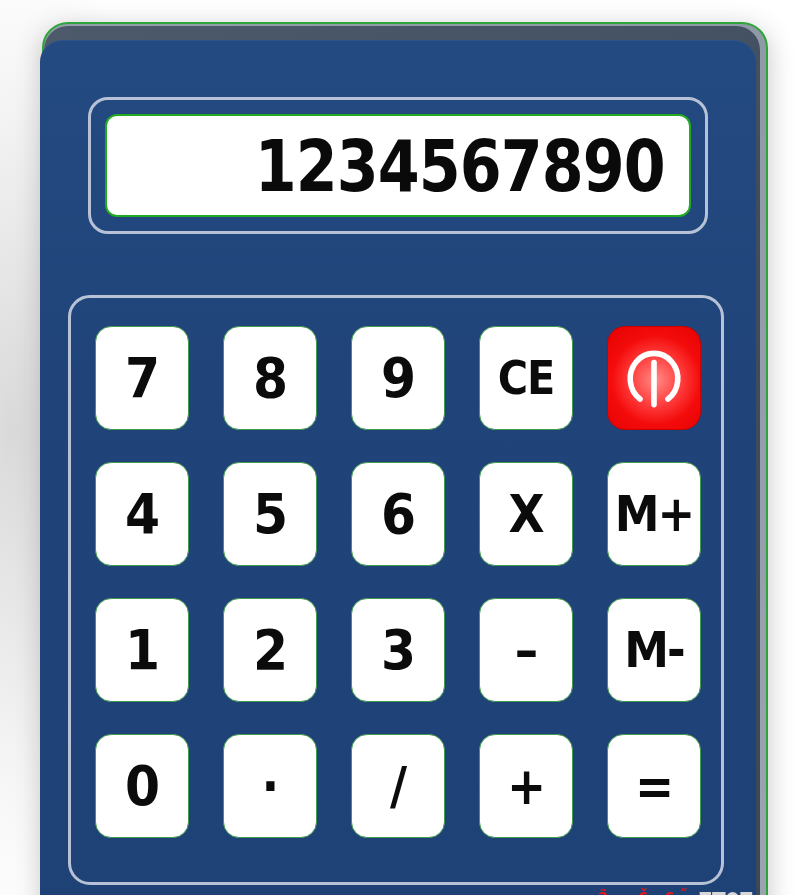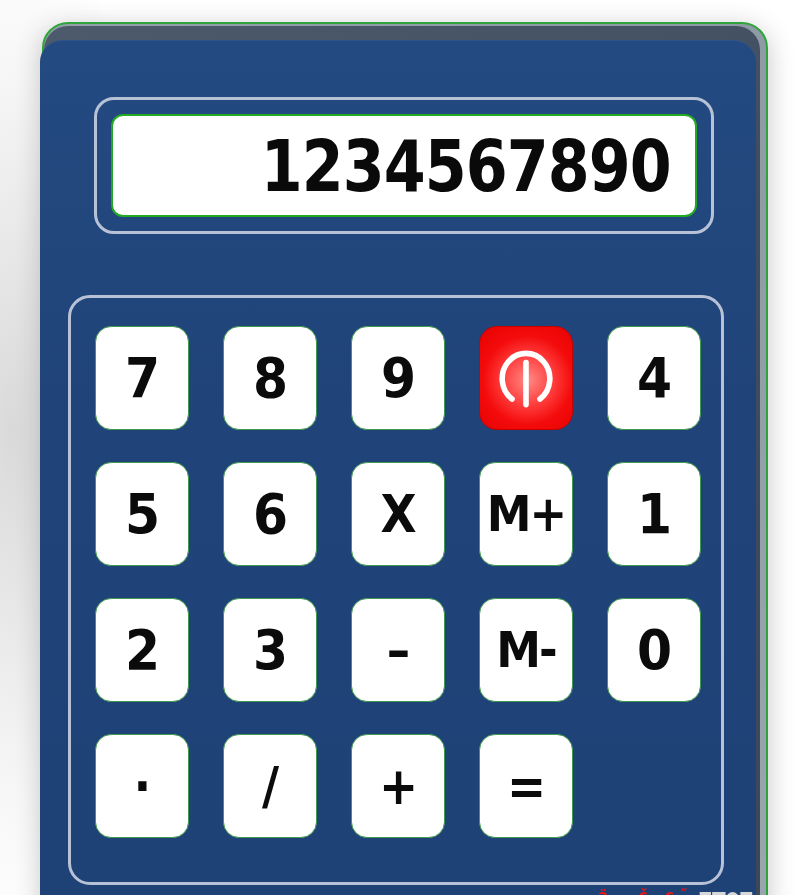--- a/index.html
+++ b/index.html
@@ -64,21 +64,20 @@
   
   .display-frame {
     position: absolute;
     left: 48px;
     top: 57px;
     width: 620px;
     height: 137px;
     border: 3px solid #b8c2d6;
     border-radius: 20px;
     box-sizing: border-box;
-    margin-left: 6px;
   }
 
   
   .display-screen {
     position: absolute;
     left: 14px;
     top: 14px;
     right: 14px;
     bottom: 14px;
     background: #ffffff;
@@ -220,20 +219,23 @@
       <div class="keypad-grid" id="keypad-grid">
           <div class="key digit">
             <span class="key-label">7</span>
           </div>
           <div class="key digit">
             <span class="key-label">8</span>
           </div>
           <div class="key digit">
             <span class="key-label">9</span>
           </div>
+          <div class="key ce">
+            <span class="key-label">CE</span>
+          </div>
           <div class="key power">
             <span>
               <svg class="power-glyph" viewBox="0 0 100 100" aria-hidden="true">
                 <path d="M30 80 A34 36 0 1 1 70 80" fill="none" stroke="#ffffff" stroke-width="8" stroke-linecap="round"></path>
                 <line x1="50" y1="28" x2="50" y2="88" stroke="#ffffff" stroke-width="8" stroke-linecap="round"></line>
               </svg>
             </span>
           </div>
           <div class="key digit">
             <span class="key-label">4</span>

